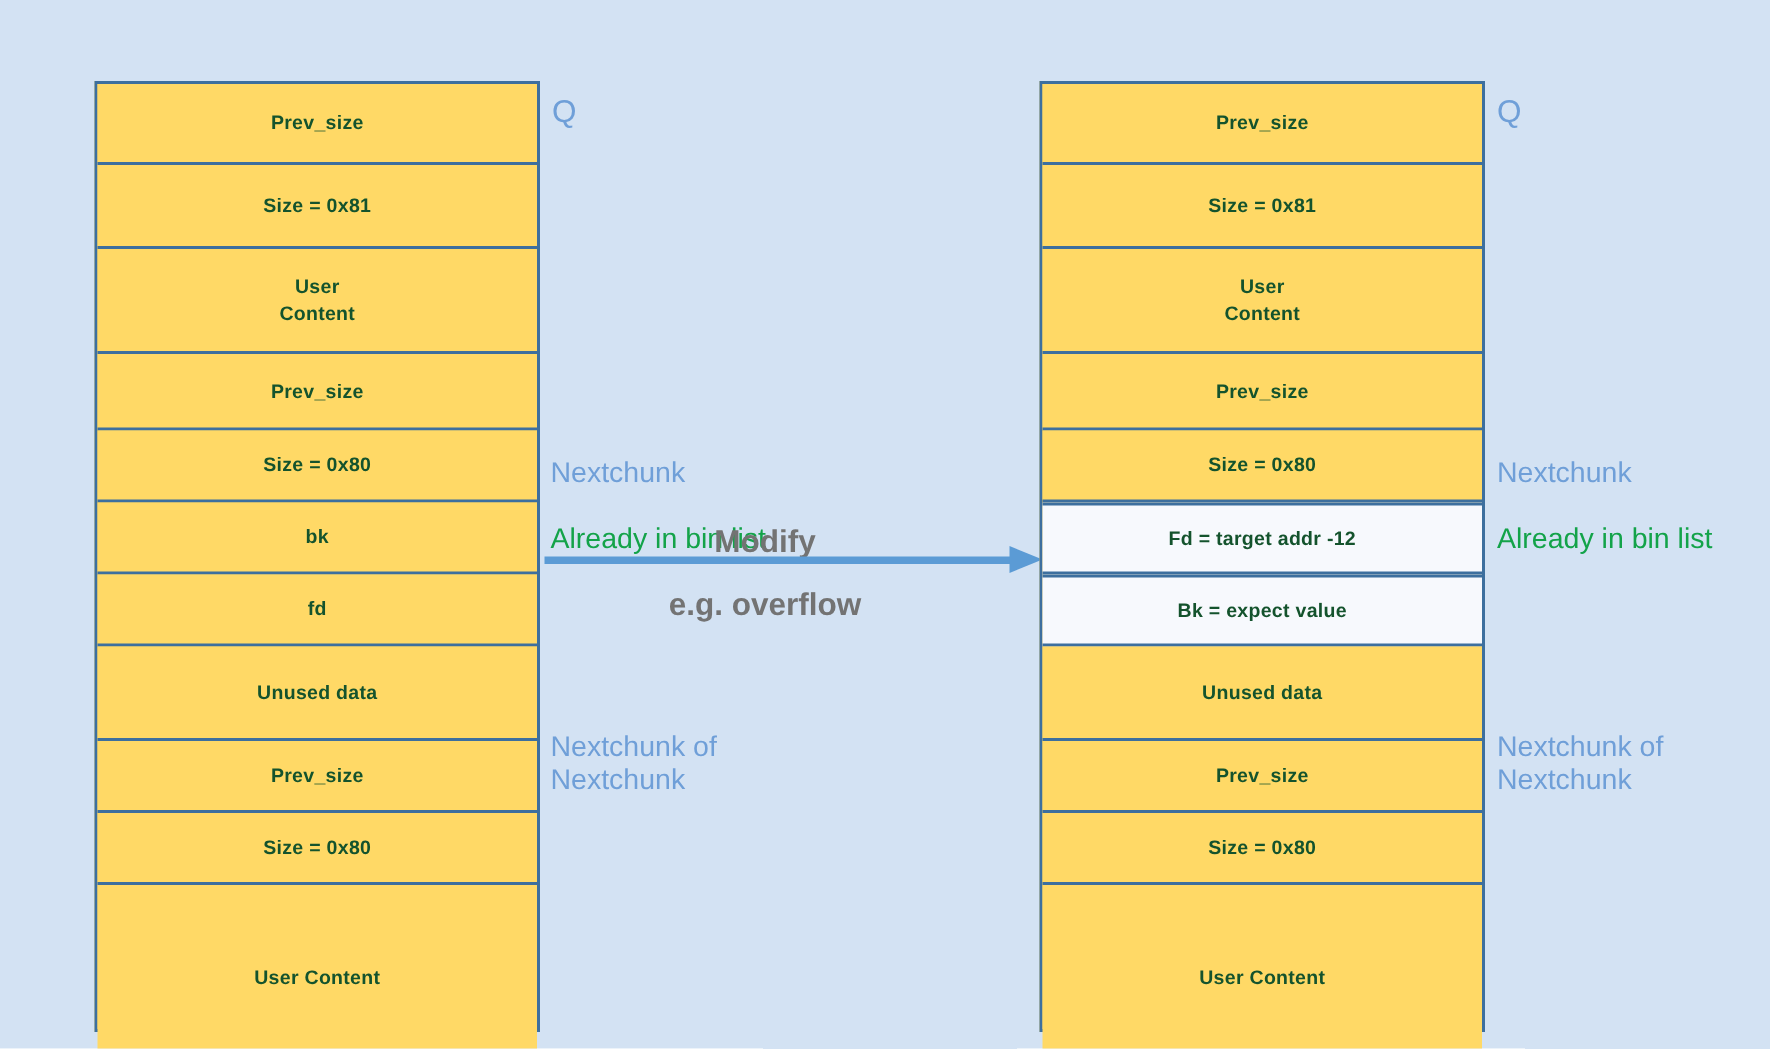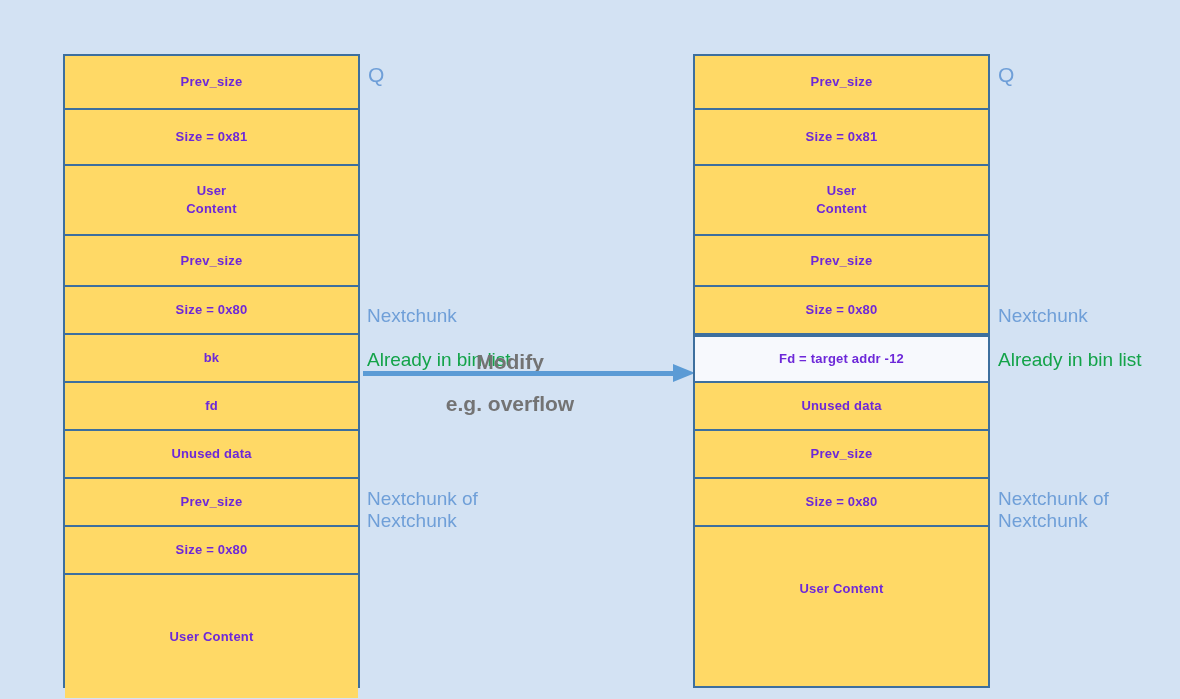--- a/index.html
+++ b/index.html
@@ -33,41 +33,41 @@
   .chunk.right { left: 693px; top: 54px; height: 634px; }
 
   .row {
     box-sizing: border-box;
     border-bottom: 2px solid #3d6f9e;
     background: #ffd966;
     display: flex;
     align-items: center;
     justify-content: center;
     text-align: center;
-    color: #6d28d9;
+    color: #14532d;
     font-weight: bold;
     font-size: 13px;
     line-height: 1.35;
     letter-spacing: .2px;
   }
   .row:last-child { border-bottom: none; }
   .row.white {
     background: #f7f9fd;
     border-bottom: 2px solid #3d6f9e;
     border-top: 2px solid #3d6f9e;
   }
 
   
   .h-prevsize   { height: 54px; }
   .h-size       { height: 56px; }
   .h-content    { height: 70px; }
   .h-prevsize2  { height: 51px; }
   .h-size2      { height: 48px; }
   .h-ptr        { height: 48px; }
-  .h-unused     { height: 48px; }
+  .h-unused     { height: 63px; }
   .h-prevsize3  { height: 48px; }
   .h-size3      { height: 48px; }
   .h-usercontent{ height: 123px; }
 
   
   .annot {
     position: absolute;
     font-size: 19px;
     line-height: 1.15;
     white-space: pre-line;
@@ -167,20 +167,21 @@
   <div class="arrow-label bottom">e.g. overflow</div>
 
   <div class="chunk right">
     <div class="row h-prevsize">Prev_size</div>
     <div class="row h-size">Size = 0x81</div>
     <div class="row h-content" style="white-space:pre-line">User
 Content</div>
     <div class="row h-prevsize2">Prev_size</div>
     <div class="row h-size2">Size = 0x80</div>
     <div class="row h-ptr white">Fd = target addr -12</div>
+    <div class="row h-ptr white">Bk = expect value</div>
     <div class="row h-unused">Unused data</div>
     <div class="row h-prevsize3">Prev_size</div>
     <div class="row h-size3">Size = 0x80</div>
     <div class="row h-usercontent">User Content</div>
   </div>
 
   <div class="q-label q-right">Q</div>
 
   <div class="annot nextchunk-right">
     <span class="line-blue">Nextchunk</span>

